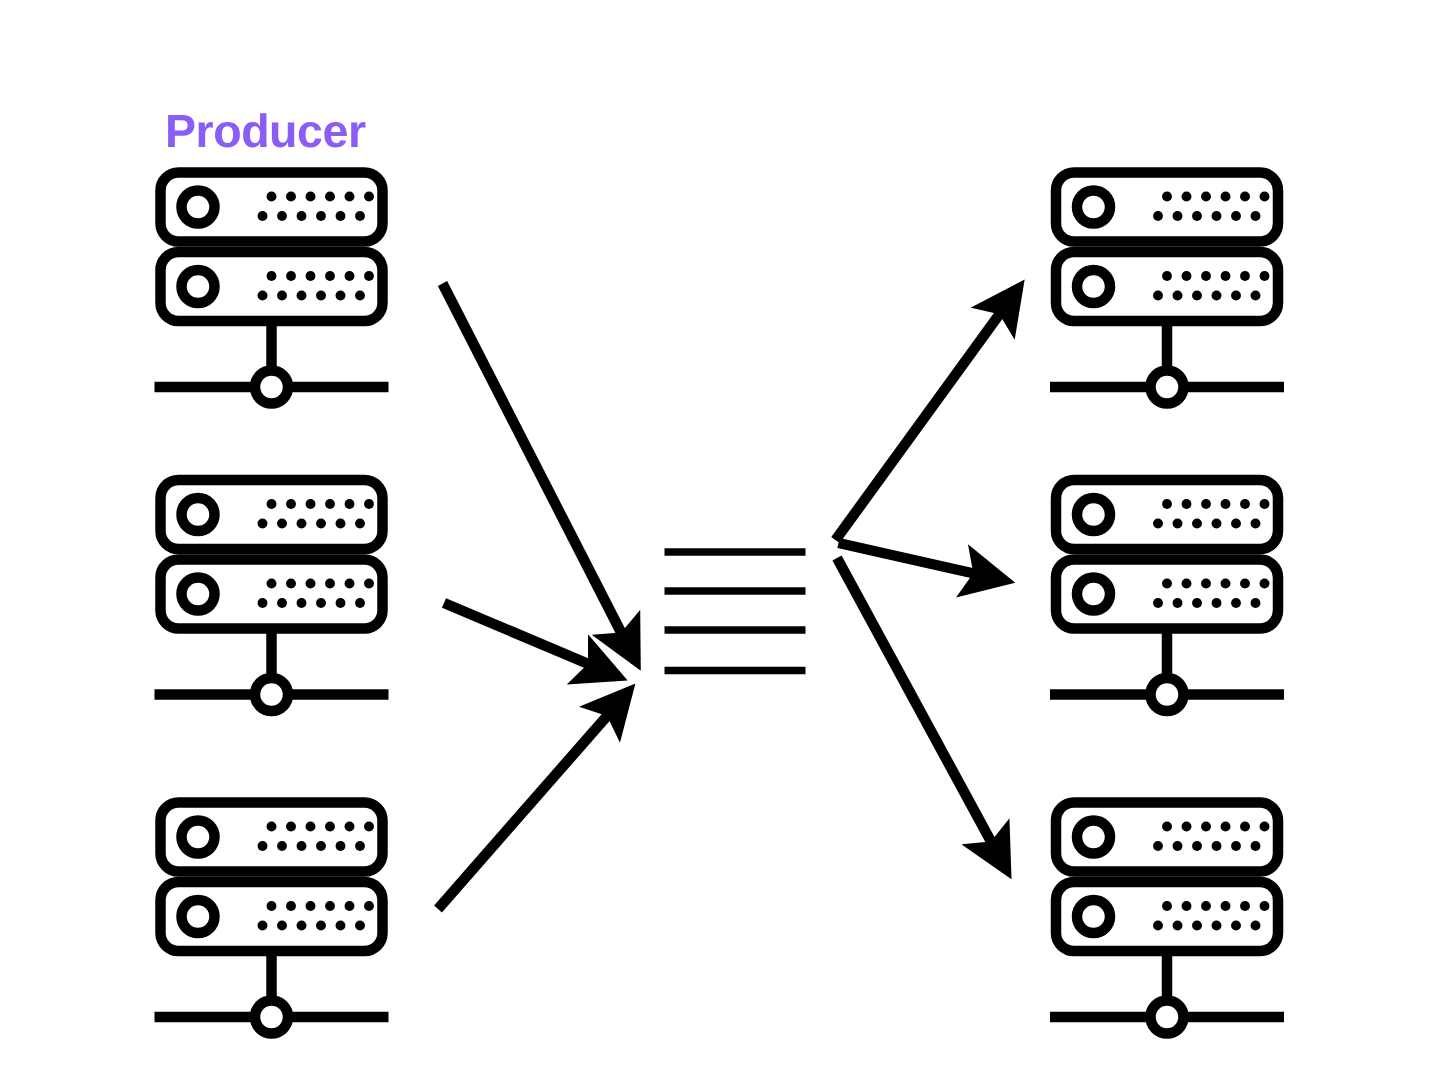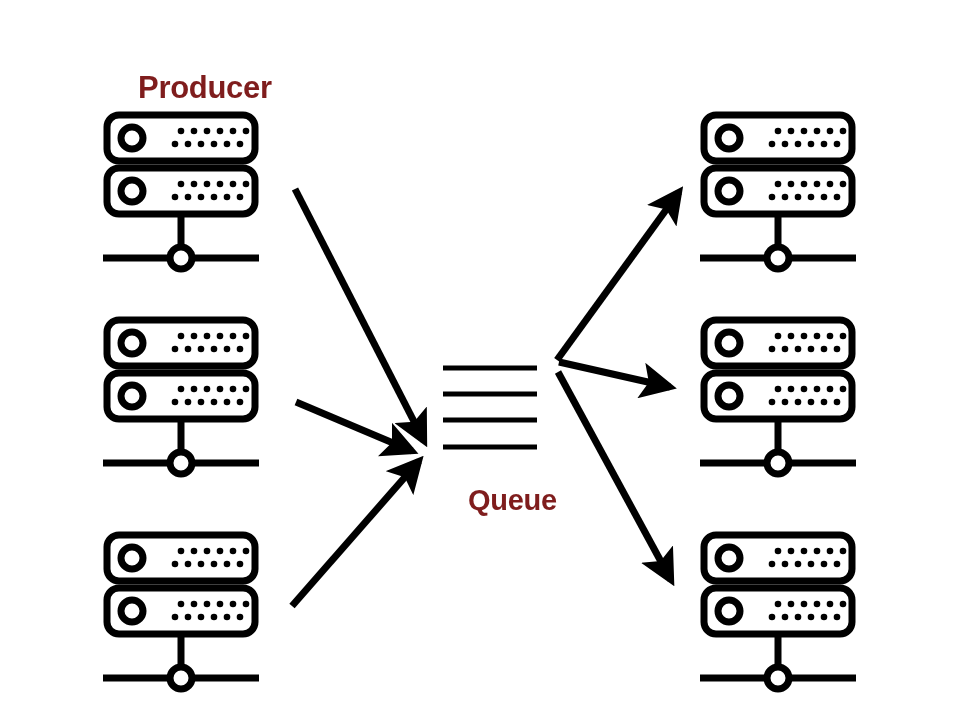--- a/index.html
+++ b/index.html
@@ -1,19 +1,19 @@
 <!DOCTYPE html>
 <html><head>
 <meta charset="utf-8">
 <style>
   html,body{margin:0;padding:0;background:#ffffff;}
   body{width:960px;height:720px;overflow:hidden;
        font-family:"Liberation Sans", sans-serif;}
   #stage{position:relative;width:960px;height:720px;background:#ffffff;}
-  .label{position:absolute;font-weight:bold;color:#7f1d1d;white-space:nowrap;margin-left:28px;}
+  .label{position:absolute;font-weight:bold;color:#8b5cf6;white-space:nowrap;}
   #producer-label{left:110px;top:70px;font-size:31px;letter-spacing:-0.3px;}
   #consumer-label{left:698px;top:70px;font-size:31px;letter-spacing:-0.3px;}
   #queue-label{left:440px;top:484px;font-size:29px;letter-spacing:-0.3px;}
   svg{position:absolute;left:0;top:0;width:960px;height:720px;}
 </style>
 </head>
 <body>
 
 <div id="stage">
 
@@ -108,15 +108,14 @@
     <g>
       <line x1="557" y1="360" x2="679" y2="192" stroke="#000000" stroke-width="7" marker-end="url(#arrowhead)"></line>
       <line x1="559" y1="362" x2="670" y2="387" stroke="#000000" stroke-width="7" marker-end="url(#arrowhead)"></line>
       <line x1="558" y1="372" x2="671" y2="580" stroke="#000000" stroke-width="7" marker-end="url(#arrowhead)"></line>
     </g>
   </svg>
 
   <div id="producer-label" class="label">Producer</div>
 
 
-  <div id="queue-label" class="label">Queue</div>
 
 </div>
 
 </body></html>

